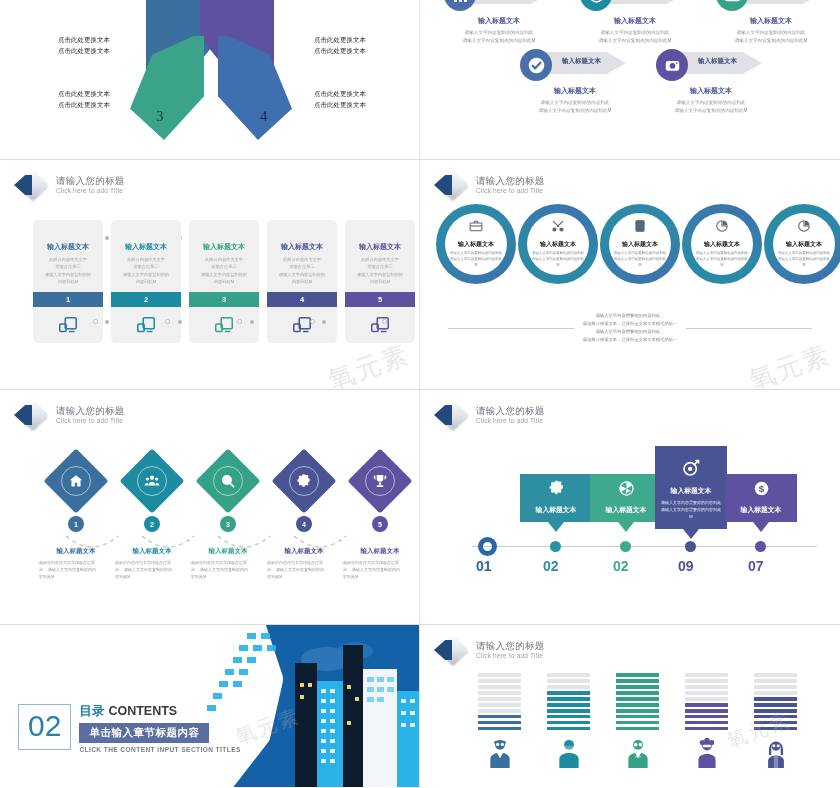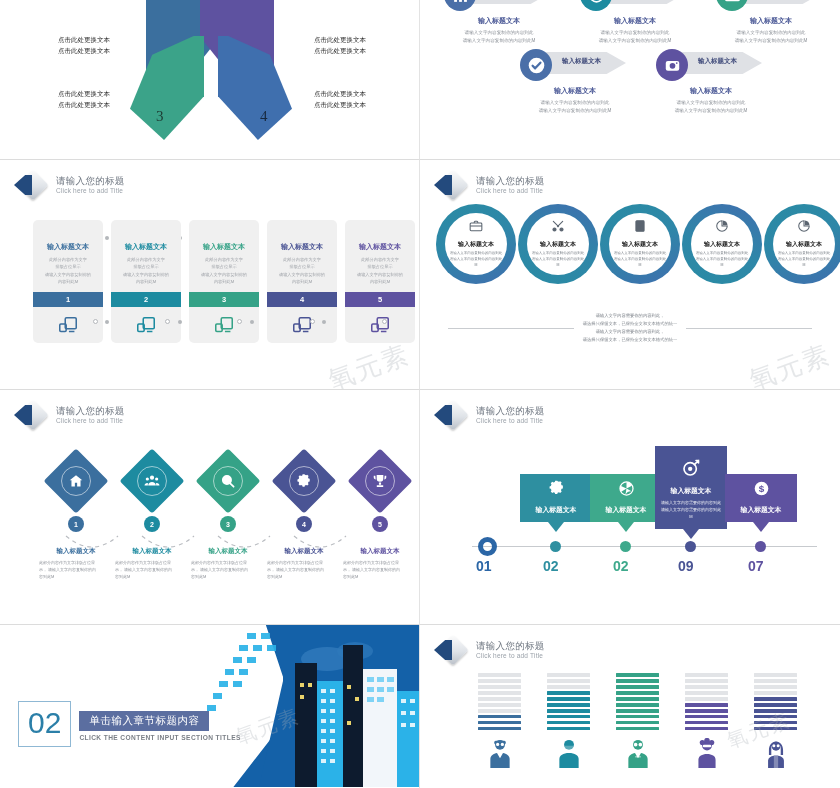--- a/index.html
+++ b/index.html
@@ -185,21 +185,21 @@
                clip-path: polygon(34% 0%, 100% 0%, 100% 100%, 20% 100%, 46% 52%); }
   .toc { position: absolute; left: 18px; top: 76px; display: flex; align-items: center; gap: 8px; }
   .toc-num {
     border: 1.4px solid #8fb8d4; color: #2b7fa8;
     font-size: 30px; line-height: 1; padding: 6px 9px 8px; font-weight: 300;
     font-family: "Liberation Sans", sans-serif;
   }
   .toc-cn { font-size: 12.5px; font-weight: bold; color: #1a7fa8; }
   .toc-en { font-size: 12.5px; font-weight: bold; color: #3a3a3a; margin-left: 4px; }
   .toc-bar {
-    background: #5b6ea0; color: #fff; font-size: 10.5px; font-weight: normal;
+    background: #5b6ea0; color: #fff; font-size: 10.5px; font-weight: bold;
     padding: 3px 10px; margin-top: 3px; display: inline-block; letter-spacing: .5px;
   }
   .toc-sub { font-size: 6.6px; font-weight: bold; color: #7a7f86; letter-spacing: .4px; margin-top: 3px; }
 
   
   .bp-wrap { position: absolute; left: 58px; top: 48px; display: flex; gap: 26px; }
   .bp-item { width: 43px; display: flex; flex-direction: column; align-items: center; }
   .bp-bar { width: 43px; height: 3.6px; margin-bottom: 2.4px; border-radius: .5px; background: #e2e4e7; }
   .bp-person { margin-top: 5px; }
   .bp-person svg { width: 26px; height: 30px; }
@@ -804,20 +804,23 @@
           <rect x="160" y="60" width="4" height="4"></rect>
             <rect x="168" y="72" width="4" height="4"></rect>
           <rect x="160" y="96" width="4" height="4"></rect>
         </g>
       </svg>
     </div>
 
     <div class="toc">
       <div class="toc-num">02</div>
       <div>
+        <div>
+          <span class="toc-cn">目录</span><span class="toc-en">CONTENTS</span>
+        </div>
         <div class="toc-bar">单击输入章节标题内容</div>
         <div class="toc-sub">CLICK THE CONTENT INPUT SECTION TITLES</div>
       </div>
     </div>
     <div class="wm sm" style="right:118px;bottom:48px">氧元素</div>
   </div>
 
   <div class="slide col2 row4">
     <div class="s-head">
       <div class="logo-mark">

